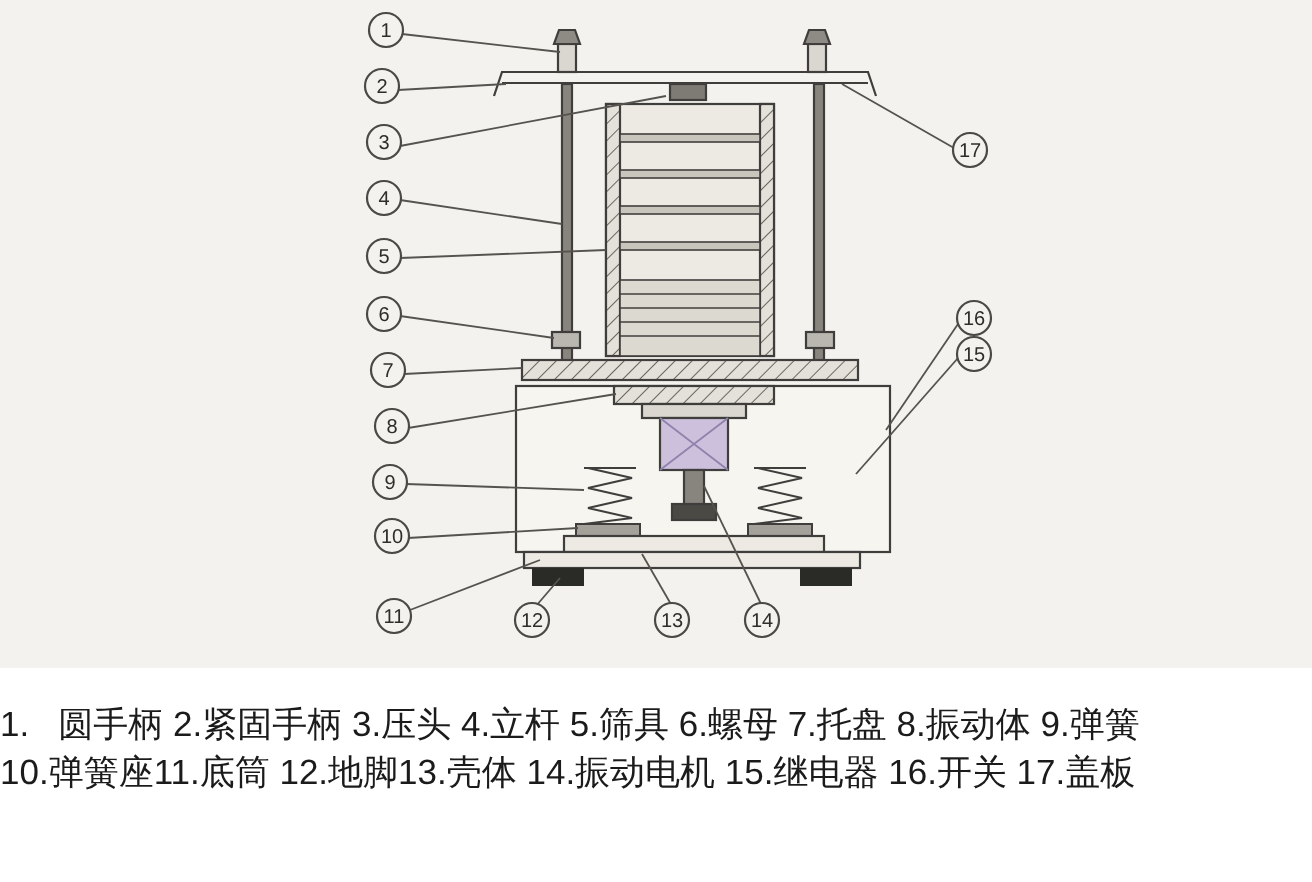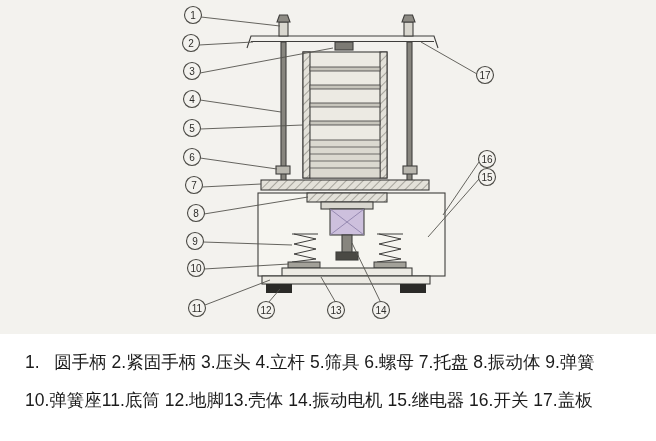--- a/index.html
+++ b/index.html
@@ -15,24 +15,23 @@
     background:#f3f2ee;
   }
   .diagram-area svg{display:block;}
   .legend{
     position:absolute;left:0;top:352px;width:656px;
     color:#1b1b1b;
   }
   .legend-line{
     font-size:17.5px;
     line-height:1.2;
-    padding-left:25px;
     white-space:pre;
   }
-  .legend-line + .legend-line{margin-top:17px;}
+  .legend-line + .legend-line{margin-top:3px;}
 </style>
 </head>
 <body>
 
 <div class="page">
 
   <div class="diagram-area">
     <svg width="656" height="334" viewBox="0 0 656 334">
       <defs>
         <pattern id="hatch" width="6" height="6" patternUnits="userSpaceOnUse" patternTransform="rotate(45)">

